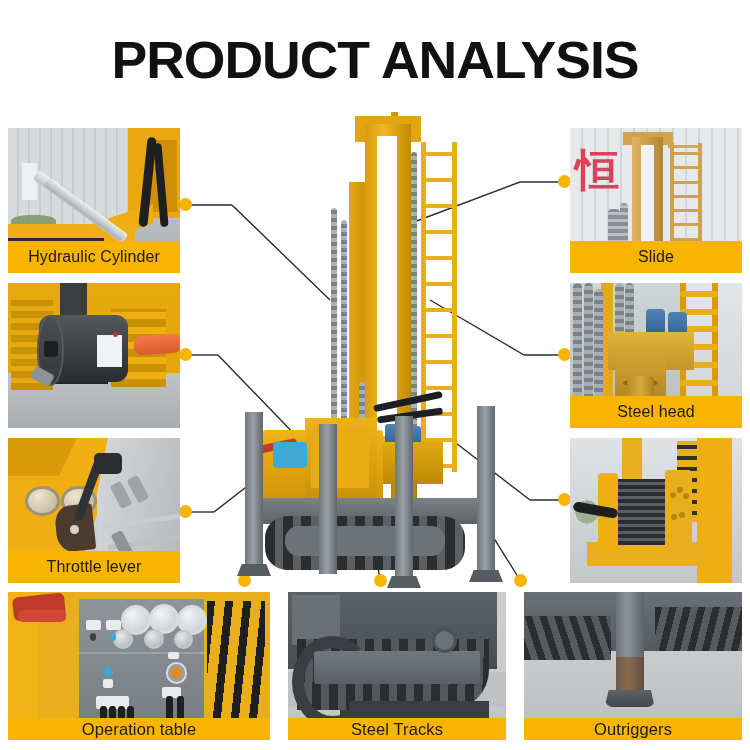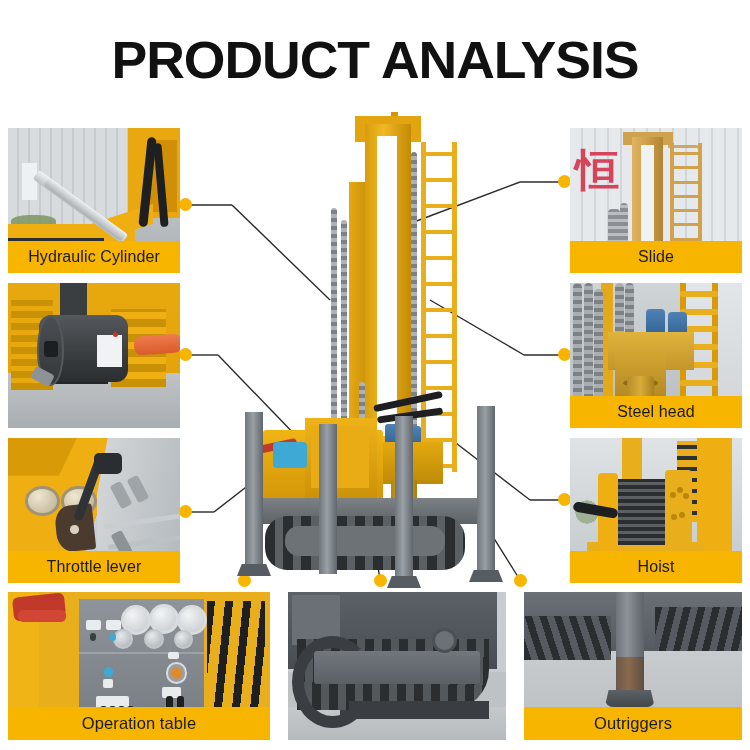--- a/index.html
+++ b/index.html
@@ -19,21 +19,21 @@
   }
 
   
   .card{position:absolute;overflow:hidden;background:#cfcfcf;}
   .card .photo{position:absolute;inset:0;overflow:hidden;}
   .cap{
     position:absolute;left:0;right:0;bottom:0;height:32px;
     background:#F7B500;display:flex;align-items:center;justify-content:center;
     font-size:16px;color:#1b1b1b;letter-spacing:0.1px;
   }
-  .cap.wide{height:33px;font-size:16.5px;}
+  .cap.wide{height:22px;font-size:16.5px;}
 
   
   .dot{position:absolute;width:13px;height:13px;border-radius:50%;background:#F7B500;}
   .lineSvg{position:absolute;left:0;top:0;width:750px;height:750px;pointer-events:none;}
 
   
   .lay{position:absolute;}
 
   
   .hc-bg{inset:0;background:linear-gradient(180deg,#cfd3d6 0%,#b9bec2 60%,#aab0b4 100%);}
@@ -408,21 +408,20 @@
       <div class="lay ho-plateL"></div>
       <div class="lay ho-plateR">
         <div class="ho-bolt" style="left:18%;top:26%"></div>
         <div class="ho-bolt" style="left:44%;top:20%"></div>
         <div class="ho-bolt" style="left:68%;top:28%"></div>
         <div class="ho-bolt" style="left:24%;top:52%"></div>
         <div class="ho-bolt" style="left:54%;top:50%"></div>
       </div>
       <div class="lay ho-hose"></div>
     </div>
-    <div class="cap">Hoist</div>
   </div>
 
   <div class="card" style="left:8px;top:592px;width:262px;height:148px;">
     <div class="photo">
       <div class="lay ot-bg"></div>
       <div class="lay ot-sideL"></div>
       <div class="lay ot-hoseR"></div>
       <div class="lay ot-hoseR2"></div>
       <div class="lay ot-hosesBk"></div>
       <div class="lay ot-panel">
@@ -460,20 +459,21 @@
       <div class="lay st-ground"></div>
       <div class="lay st-body"></div>
       <div class="lay st-box"></div>
       <div class="lay st-track"></div>
       <div class="lay st-curve"></div>
       <div class="lay st-beam"></div>
       <div class="lay st-roll"></div>
       <div class="st-shoe" style="left:28%;bottom:20%;width:64%;"></div>
       <div class="st-shoe" style="left:24%;bottom:14%;width:68%;"></div>
     </div>
+    <div class="cap wide">Steel Tracks</div>
   </div>
 
   <div class="card" style="left:524px;top:592px;width:218px;height:148px;">
     <div class="photo">
       <div class="lay og-bg"></div>
       <div class="lay og-ground"></div>
       <div class="lay og-mach"></div>
       <div class="lay og-trkL"></div>
       <div class="lay og-trkR"></div>
       <div class="lay og-leg"></div>

